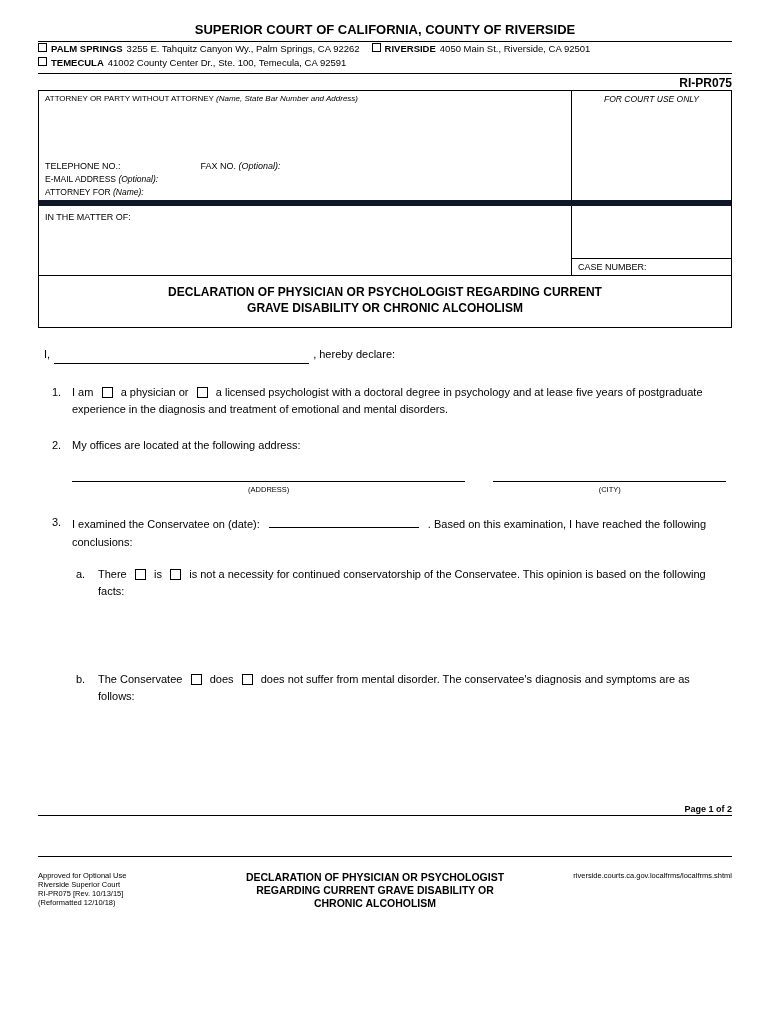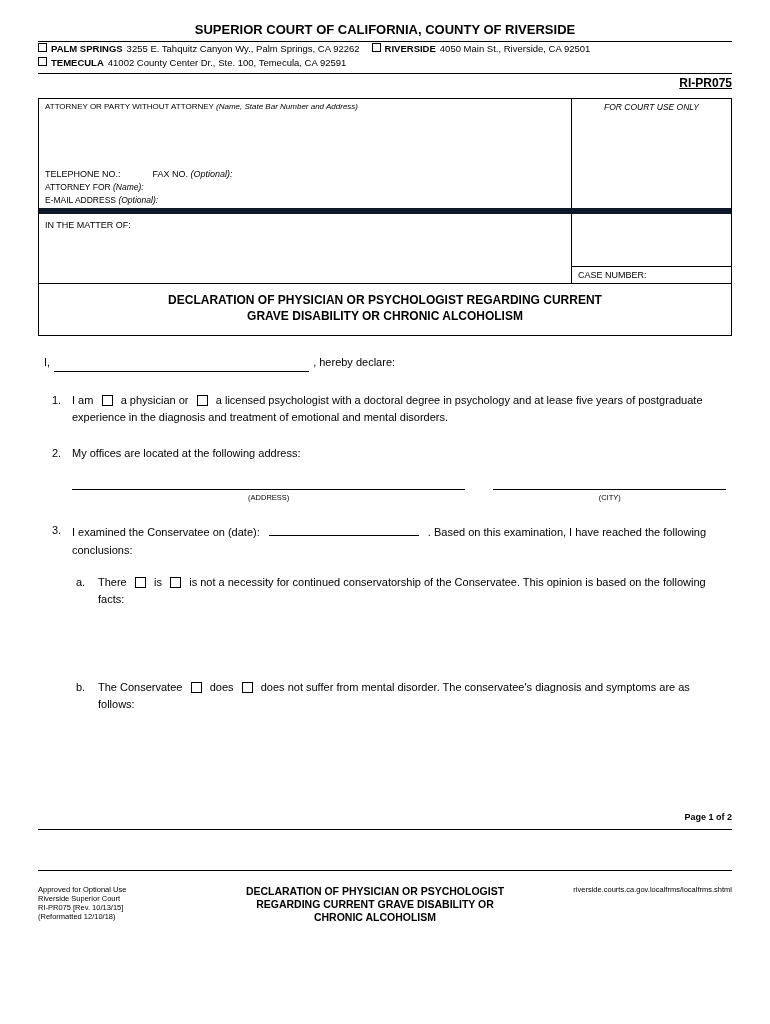--- a/index.html
+++ b/index.html
@@ -4,29 +4,29 @@
   <style>
     * { box-sizing: border-box; margin: 0; padding: 0; }
     body { font-family: Arial, Helvetica, sans-serif; background: #fff; width: 770px; margin: 0 auto; color: #000; }
     .page { padding: 22px 38px 10px 38px; }
     .court-title { text-align: center; font-weight: bold; font-size: 13px; border-bottom: 1.5px solid #000; padding-bottom: 4px; }
     .locations { font-size: 9.5px; line-height: 1.5; border-bottom: 1.5px solid #000; padding-bottom: 2px; margin-bottom: 2px; }
     .loc-row { display: flex; }
     .loc-item { display: flex; align-items: flex-start; margin-right: 12px; }
     .cb { display: inline-block; width: 9px; height: 9px; border: 1.2px solid #000; margin-right: 4px; vertical-align: middle; flex-shrink: 0; margin-top: 1px; }
     .loc-name { font-weight: bold; margin-right: 4px; }
-    .form-num { text-align: right; font-weight: bold; font-size: 12px; margin-bottom: 8px; text-decoration: underline; }
+    .form-num { text-align: right; font-weight: bold; font-size: 12px; margin-bottom: 0; }
     .caption-box { border: 1.2px solid #000; font-size: 9px; }
     .caption-row1 { display: flex; border-bottom: 6px solid #0f172a; }
     .caption-left { flex: 1; padding: 3px 6px; }
     .caption-right { width: 160px; border-left: 1px solid #000; padding: 3px 6px; text-align: center; font-style: italic; font-size: 8.5px; margin-left: 44px; }
     .attorney-hdr { font-size: 8px; }
     .attorney-hdr .ital { font-style: italic; }
     .field-line { display: flex; margin-top: 3px; font-size: 8.5px; }
-    .field-row { display: flex; gap: 32px; margin-top: 58px; }
+    .field-row { display: flex; gap: 80px; margin-top: 58px; }
     .ital { font-style: italic; }
     .caption-row2 { display: flex; border-bottom: 1px solid #000; min-height: 70px; gap: 16px; }
     .matter-left { flex: 1; padding: 6px; }
     .matter-label { font-size: 9px; }
     .case-right { width: 160px; border-left: 1px solid #000; display:flex; flex-direction:column;}
     .case-right-top{flex:1;}
     .case-label { border-top:1px solid #000; font-size: 9px; padding: 3px 6px; }
     .form-title { text-align: center; font-weight: bold; font-size: 12px; padding: 8px 10px 10px 10px; line-height: 1.4; }
     .body { font-size: 11px; padding: 18px 6px 0 6px; line-height: 1.6; }
     .declare-line { display: flex; align-items: flex-end; margin-bottom: 20px; }
@@ -38,21 +38,21 @@
     .addr-row { display: flex; gap: 28px; margin-top: 14px; margin-left: 0; }
     .addr-cell { flex:1; text-align: center; }
     .addr-blank { border-bottom: 1px solid #000; height: 14px; }
     .addr-lbl { font-size: 7.5px; margin-top: 2px; }
     .sub-item { display: flex; margin-top: 14px; margin-bottom: 38px; }
     .sub-letter { width: 26px; padding-left: 4px; flex-shrink:0; }
     .footer { border-top: 1.5px solid #000; margin-top: 40px; display: flex; font-size: 7.5px; padding-top: 14px; }
     .footer-left { width: 150px; line-height: 1.2; }
     .footer-center { flex: 1; text-align: center; font-weight: bold; font-size: 10.5px; line-height: 1.25; }
     .footer-right { width: 170px; text-align: right; line-height: 1.2; }
-    .page-n { text-align: right; font-size: 9px; font-weight: bold; border-bottom:1.5px solid #000; padding-bottom:7px;}
+    .page-n { text-align: right; font-size: 9px; font-weight: bold; border-bottom:1.5px solid #000; padding-bottom:1px;}
   </style>
 </head>
 <body>
 
 <div class="page">
 
   <div class="court-title">SUPERIOR COURT OF CALIFORNIA, COUNTY OF RIVERSIDE</div>
 
   <div class="locations">
     <div class="loc-row">
@@ -82,22 +82,22 @@
     <div class="caption-row1">
       <div class="caption-left">
         <div class="attorney-hdr">
           <span>ATTORNEY OR PARTY WITHOUT ATTORNEY</span>
           <span class="ital">(Name, State Bar Number and Address)</span>
         </div>
         <div class="field-row">
           <div><span>TELEPHONE NO.:</span></div>
           <div><span>FAX NO.</span> <span class="ital">(Optional):</span></div>
         </div>
+        <div class="field-line"><span>E-MAIL ADDRESS</span>&nbsp;<span class="ital">(Optional):</span></div>
         <div class="field-line"><span>ATTORNEY FOR</span>&nbsp;<span class="ital">(Name):</span></div>
-        <div class="field-line"><span>E-MAIL ADDRESS</span>&nbsp;<span class="ital">(Optional):</span></div>
       </div>
       <div class="caption-right">FOR COURT USE ONLY</div>
     </div>
     <div class="caption-row2">
       <div class="matter-left">
         <div class="matter-label">IN THE MATTER OF:</div>
       </div>
       <div class="case-right">
         <div class="case-right-top"></div>
         <div class="case-label">CASE NUMBER:</div>

